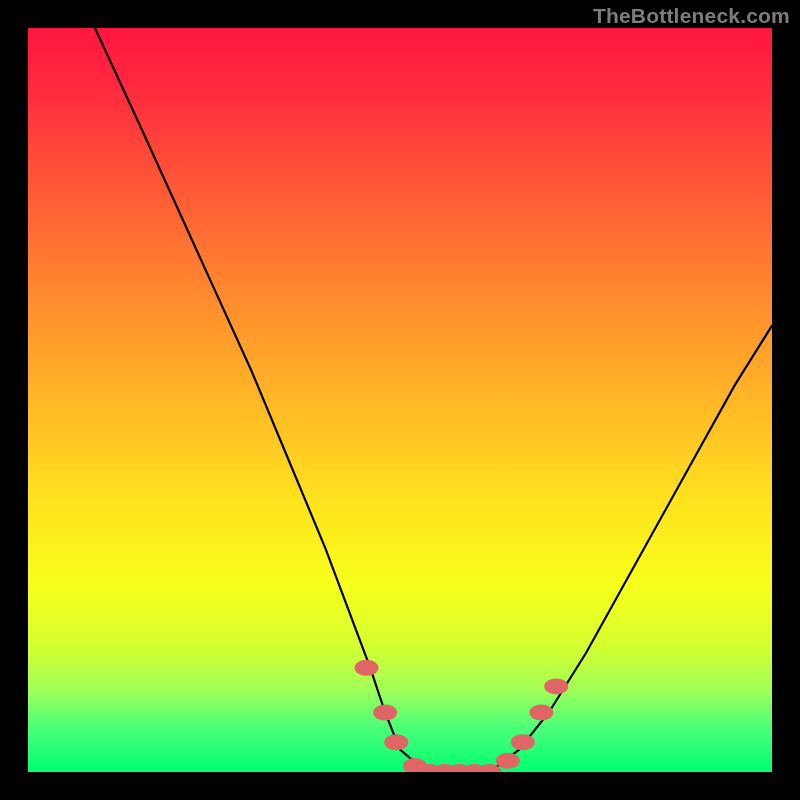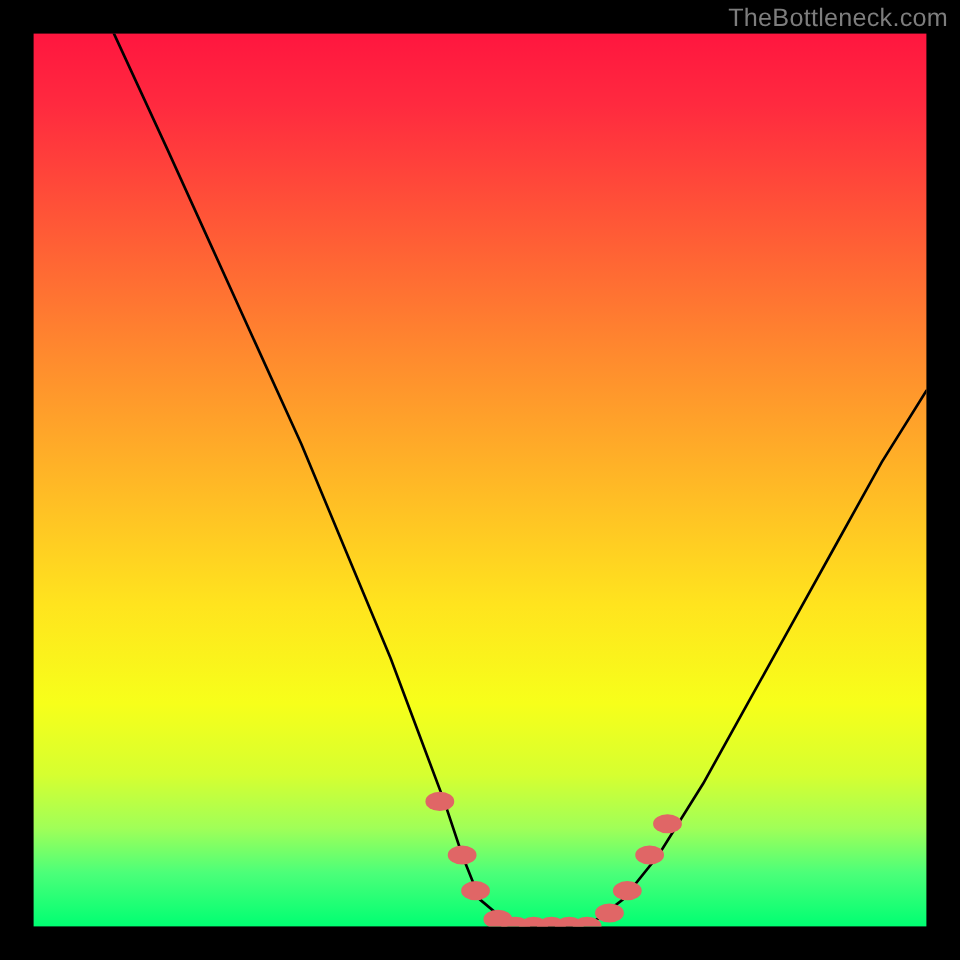--- a/index.html
+++ b/index.html
@@ -47,21 +47,21 @@
     top: 0;
     width: 744px;
     height: 744px;
   }
   .watermark {
     position: absolute;
     top: 4px;
     right: 10px;
     color: #7d7d7d;
     font-size: 21px;
-    font-weight: 400;
+    font-weight: 700;
     letter-spacing: 0.2px;
   }
 </style>
 </head>
 <body>
 
 <div class="frame">
   <div class="plot">
     <svg viewBox="0 0 744 744">
       <g>

